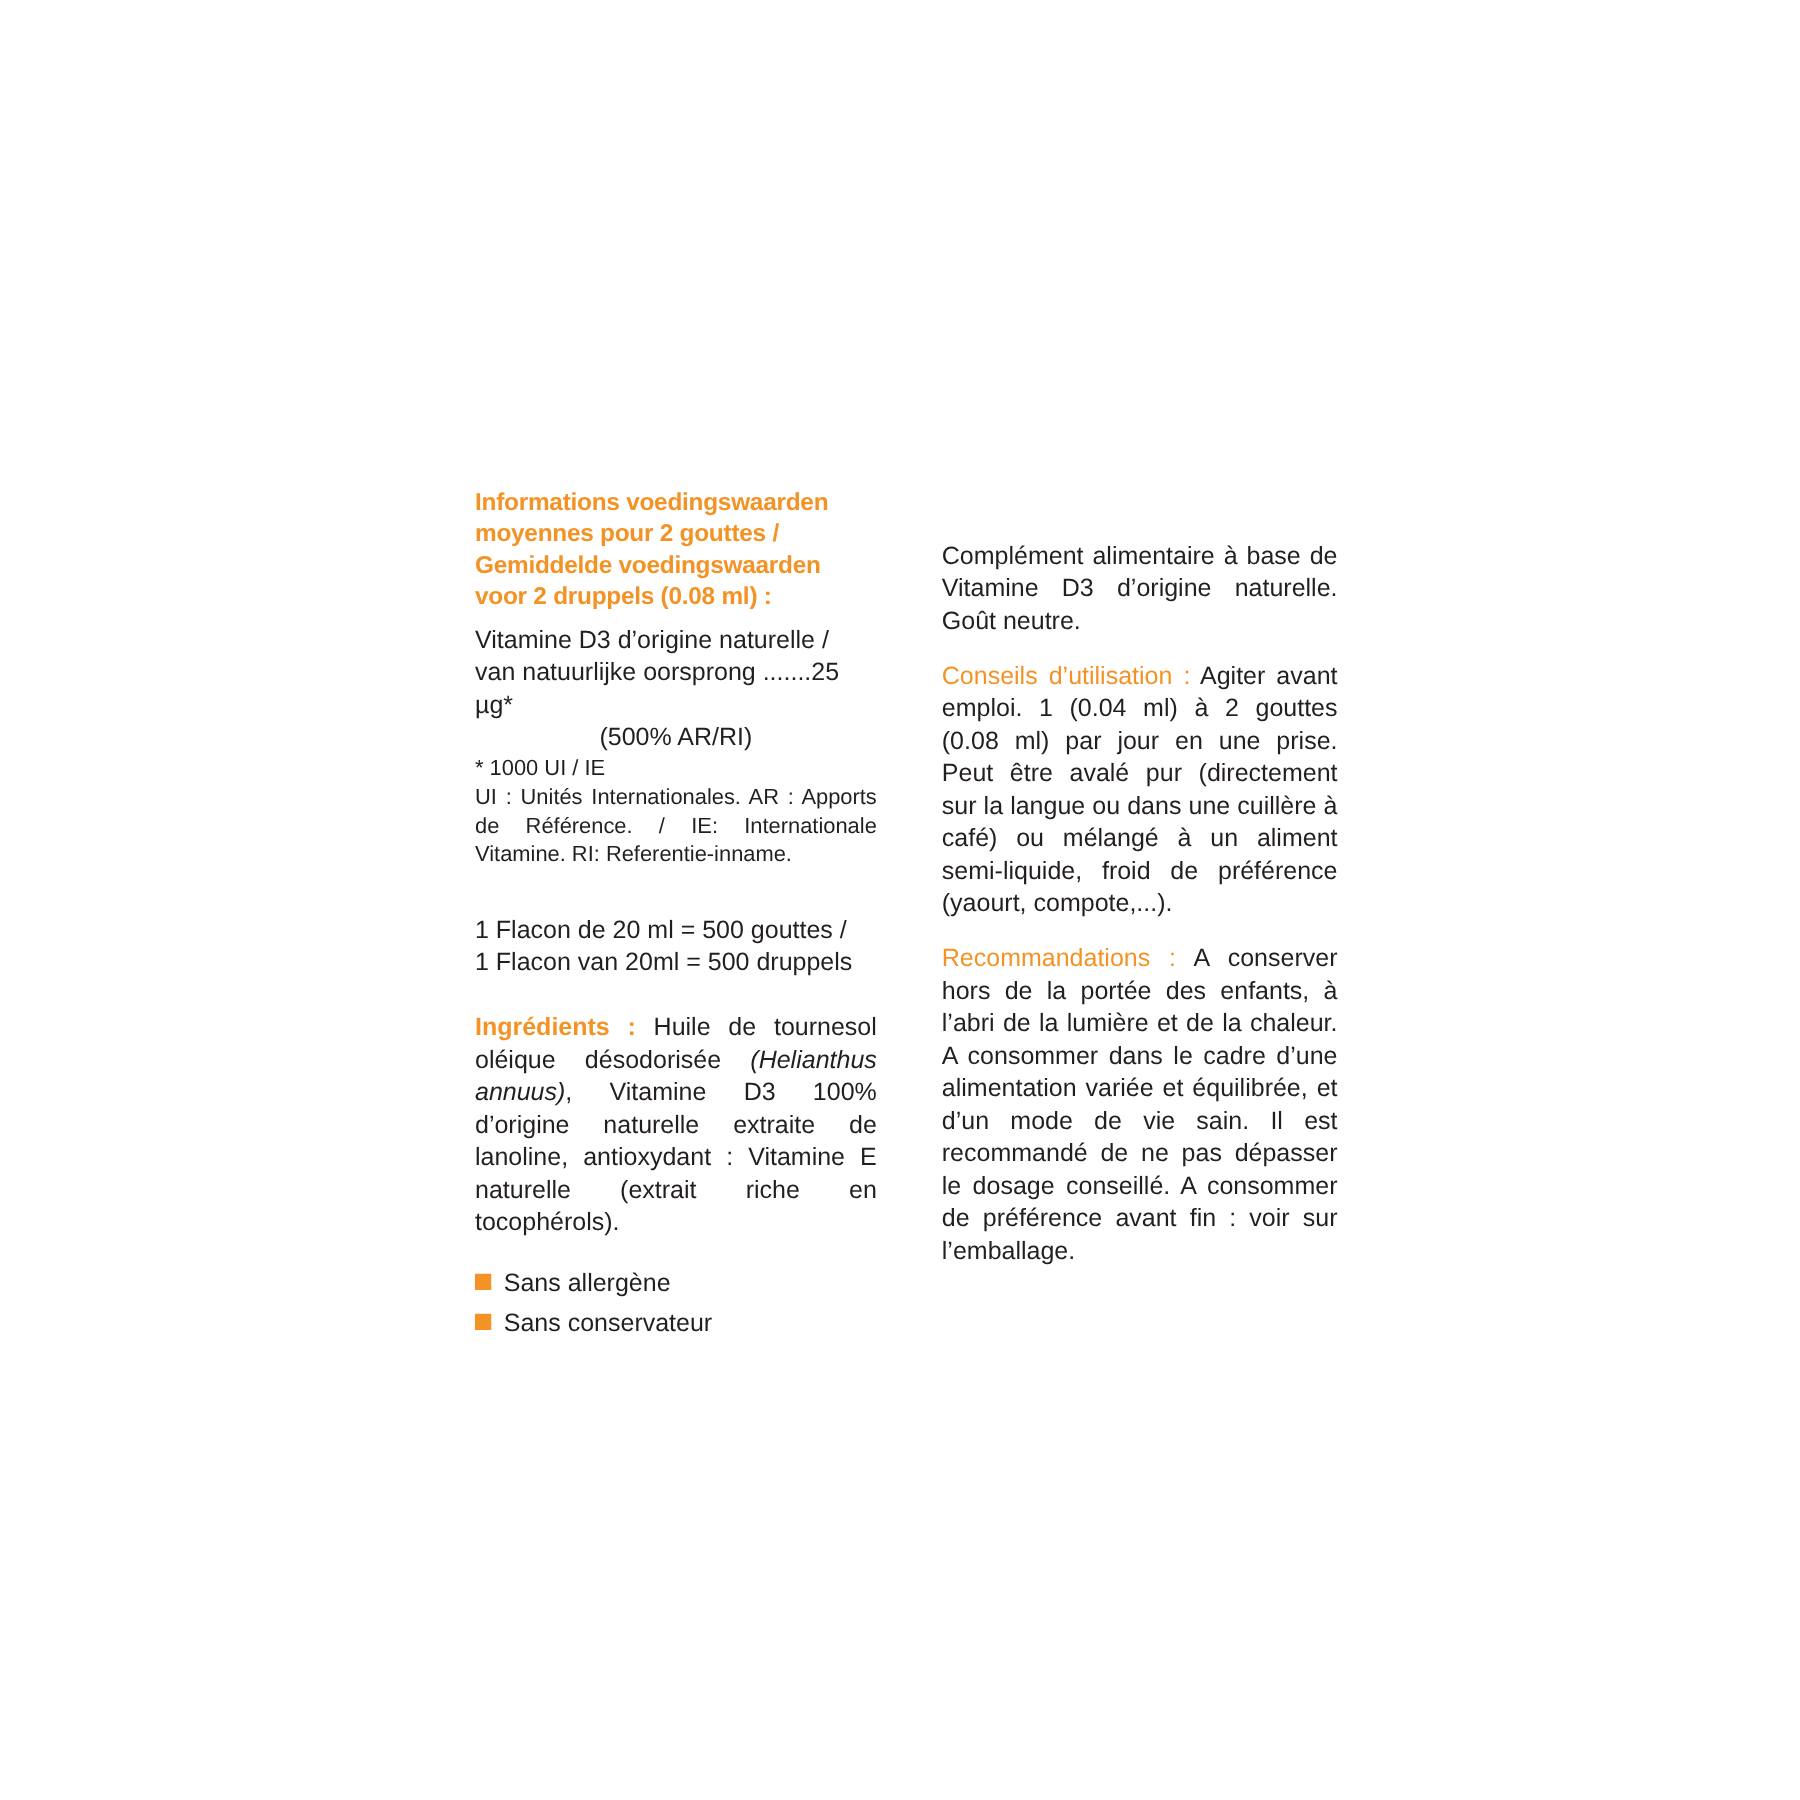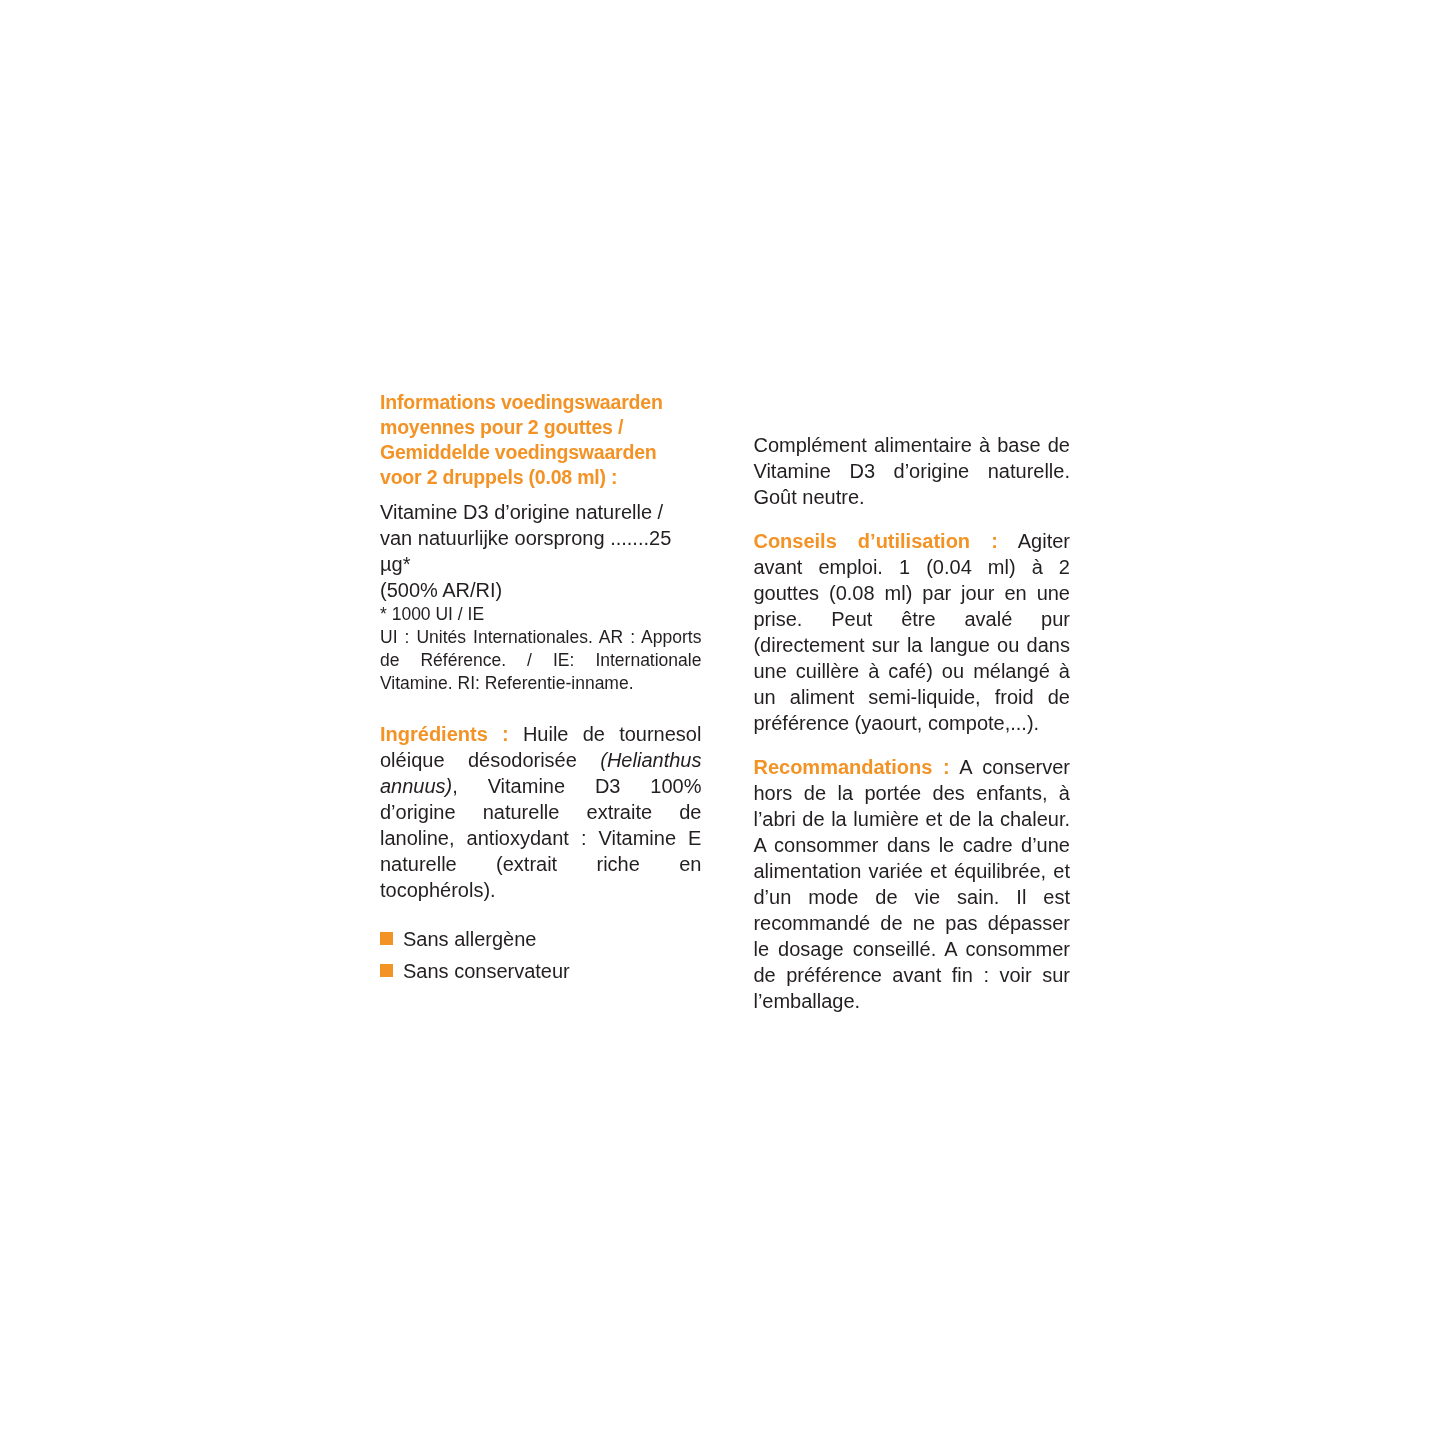--- a/index.html
+++ b/index.html
@@ -37,21 +37,21 @@
     font-size: 19.5px;
     line-height: 25px;
     letter-spacing: -0.2px;
   }
   .nutri-lines {
     margin-top: 9px;
     font-size: 20px;
     line-height: 26px;
   }
   .nutri-lines .right-align {
-    text-align: left;
+    text-align: center;
   }
   .small-note {
     font-size: 17.5px;
     line-height: 23px;
     text-align: justify;
   }
   .flacon {
     margin-top: 36px;
     font-size: 20px;
     line-height: 26px;
@@ -90,21 +90,21 @@
   .para {
     font-size: 20px;
     line-height: 26px;
     text-align: justify;
   }
   .para + .para {
     margin-top: 18px;
   }
   .para .inline-head {
     color: #F39325;
-    font-weight: bold;
+    font-weight: normal;
   }
 </style>
 </head>
 <body>
 
 <div class="label">
 
   <div class="col-left">
 
     <div class="heading">
@@ -118,20 +118,24 @@
       <div>Vitamine D3 d’origine naturelle /</div>
       <div>van natuurlijke oorsprong  .......25 µg*</div>
       <div class="right-align">(500% AR/RI)</div>
     </div>
 
     <div class="small-note">
       <div style="text-align:left">* 1000 UI / IE</div>
       <div>UI : Unités Internationales. AR : Apports de Référence. / IE: Internationale Vitamine. RI: Referentie-inname.</div>
     </div>
 
+    <div class="flacon">
+      <div>1 Flacon de 20 ml = 500 gouttes /</div>
+      <div>1 Flacon van 20ml = 500 druppels</div>
+    </div>
 
     <div class="ingredients">
       <span class="inline-head">Ingrédients :</span><span> Huile de tournesol oléique désodorisée </span><span class="ital">(Helianthus annuus)</span><span>, Vitamine D3 100% d’origine naturelle extraite de lanoline, antioxydant : Vitamine E naturelle (extrait riche en tocophérols).</span>
     </div>
 
     <div class="bullets">
       <div class="bullet-row">
         <span class="sq"></span>
         <span>Sans allergène</span>
       </div>

